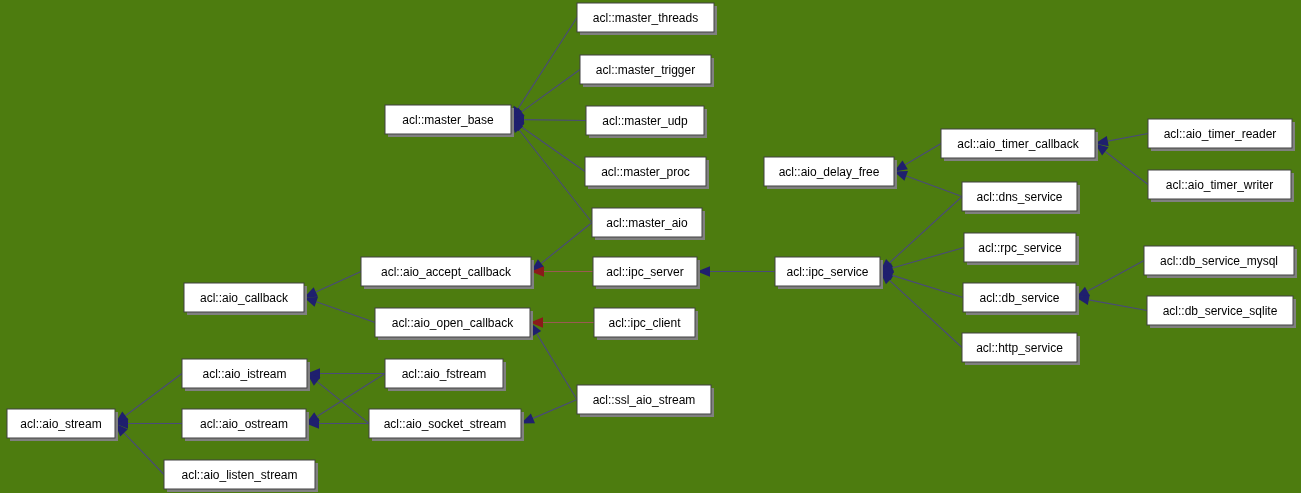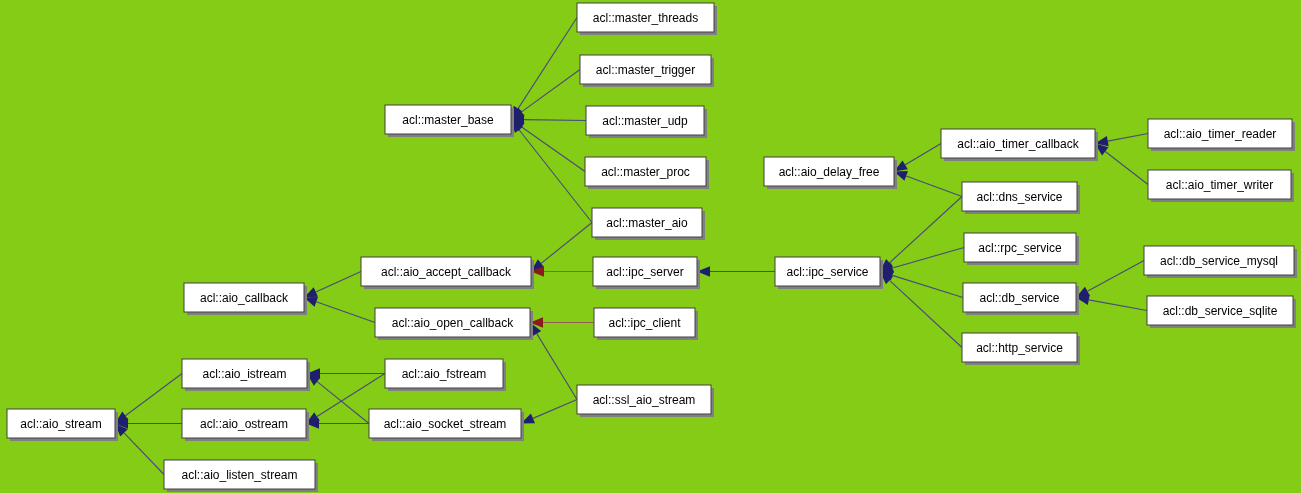--- a/index.html
+++ b/index.html
@@ -1,17 +1,17 @@
 <!DOCTYPE html>
 <html><head>
 <meta charset="utf-8">
 <style>
   html,body{margin:0;padding:0;background:#ffffff;}
   body{font-family:"Liberation Sans","DejaVu Sans",sans-serif;}
-  #diagram-root{position:relative;width:1301px;height:493px;background:#84cc16;overflow:hidden;}
+  #diagram-root{position:relative;width:1301px;height:493px;background:#4d7c0f;overflow:hidden;}
   svg#graph{position:absolute;left:0;top:0;width:1301px;height:493px;display:block;}
   .node-rect{fill:#ffffff;stroke:#404040;stroke-width:1;}
   .node-shadow{fill:#808080;}
   .node-label{font-family:"Liberation Sans","DejaVu Sans",sans-serif;font-size:12px;fill:#000000;text-anchor:middle;dominant-baseline:middle;}
   .edge-line{stroke-width:1.1;fill:none;}
   .edge-head{stroke:none;}
   .edge-inherit{stroke:#4a4a7a;}
   .edge-inherit-head{fill:#1f1f6e;}
   .edge-usage{stroke:#9a5a52;}
   .edge-usage-head{fill:#8b1a1a;}

